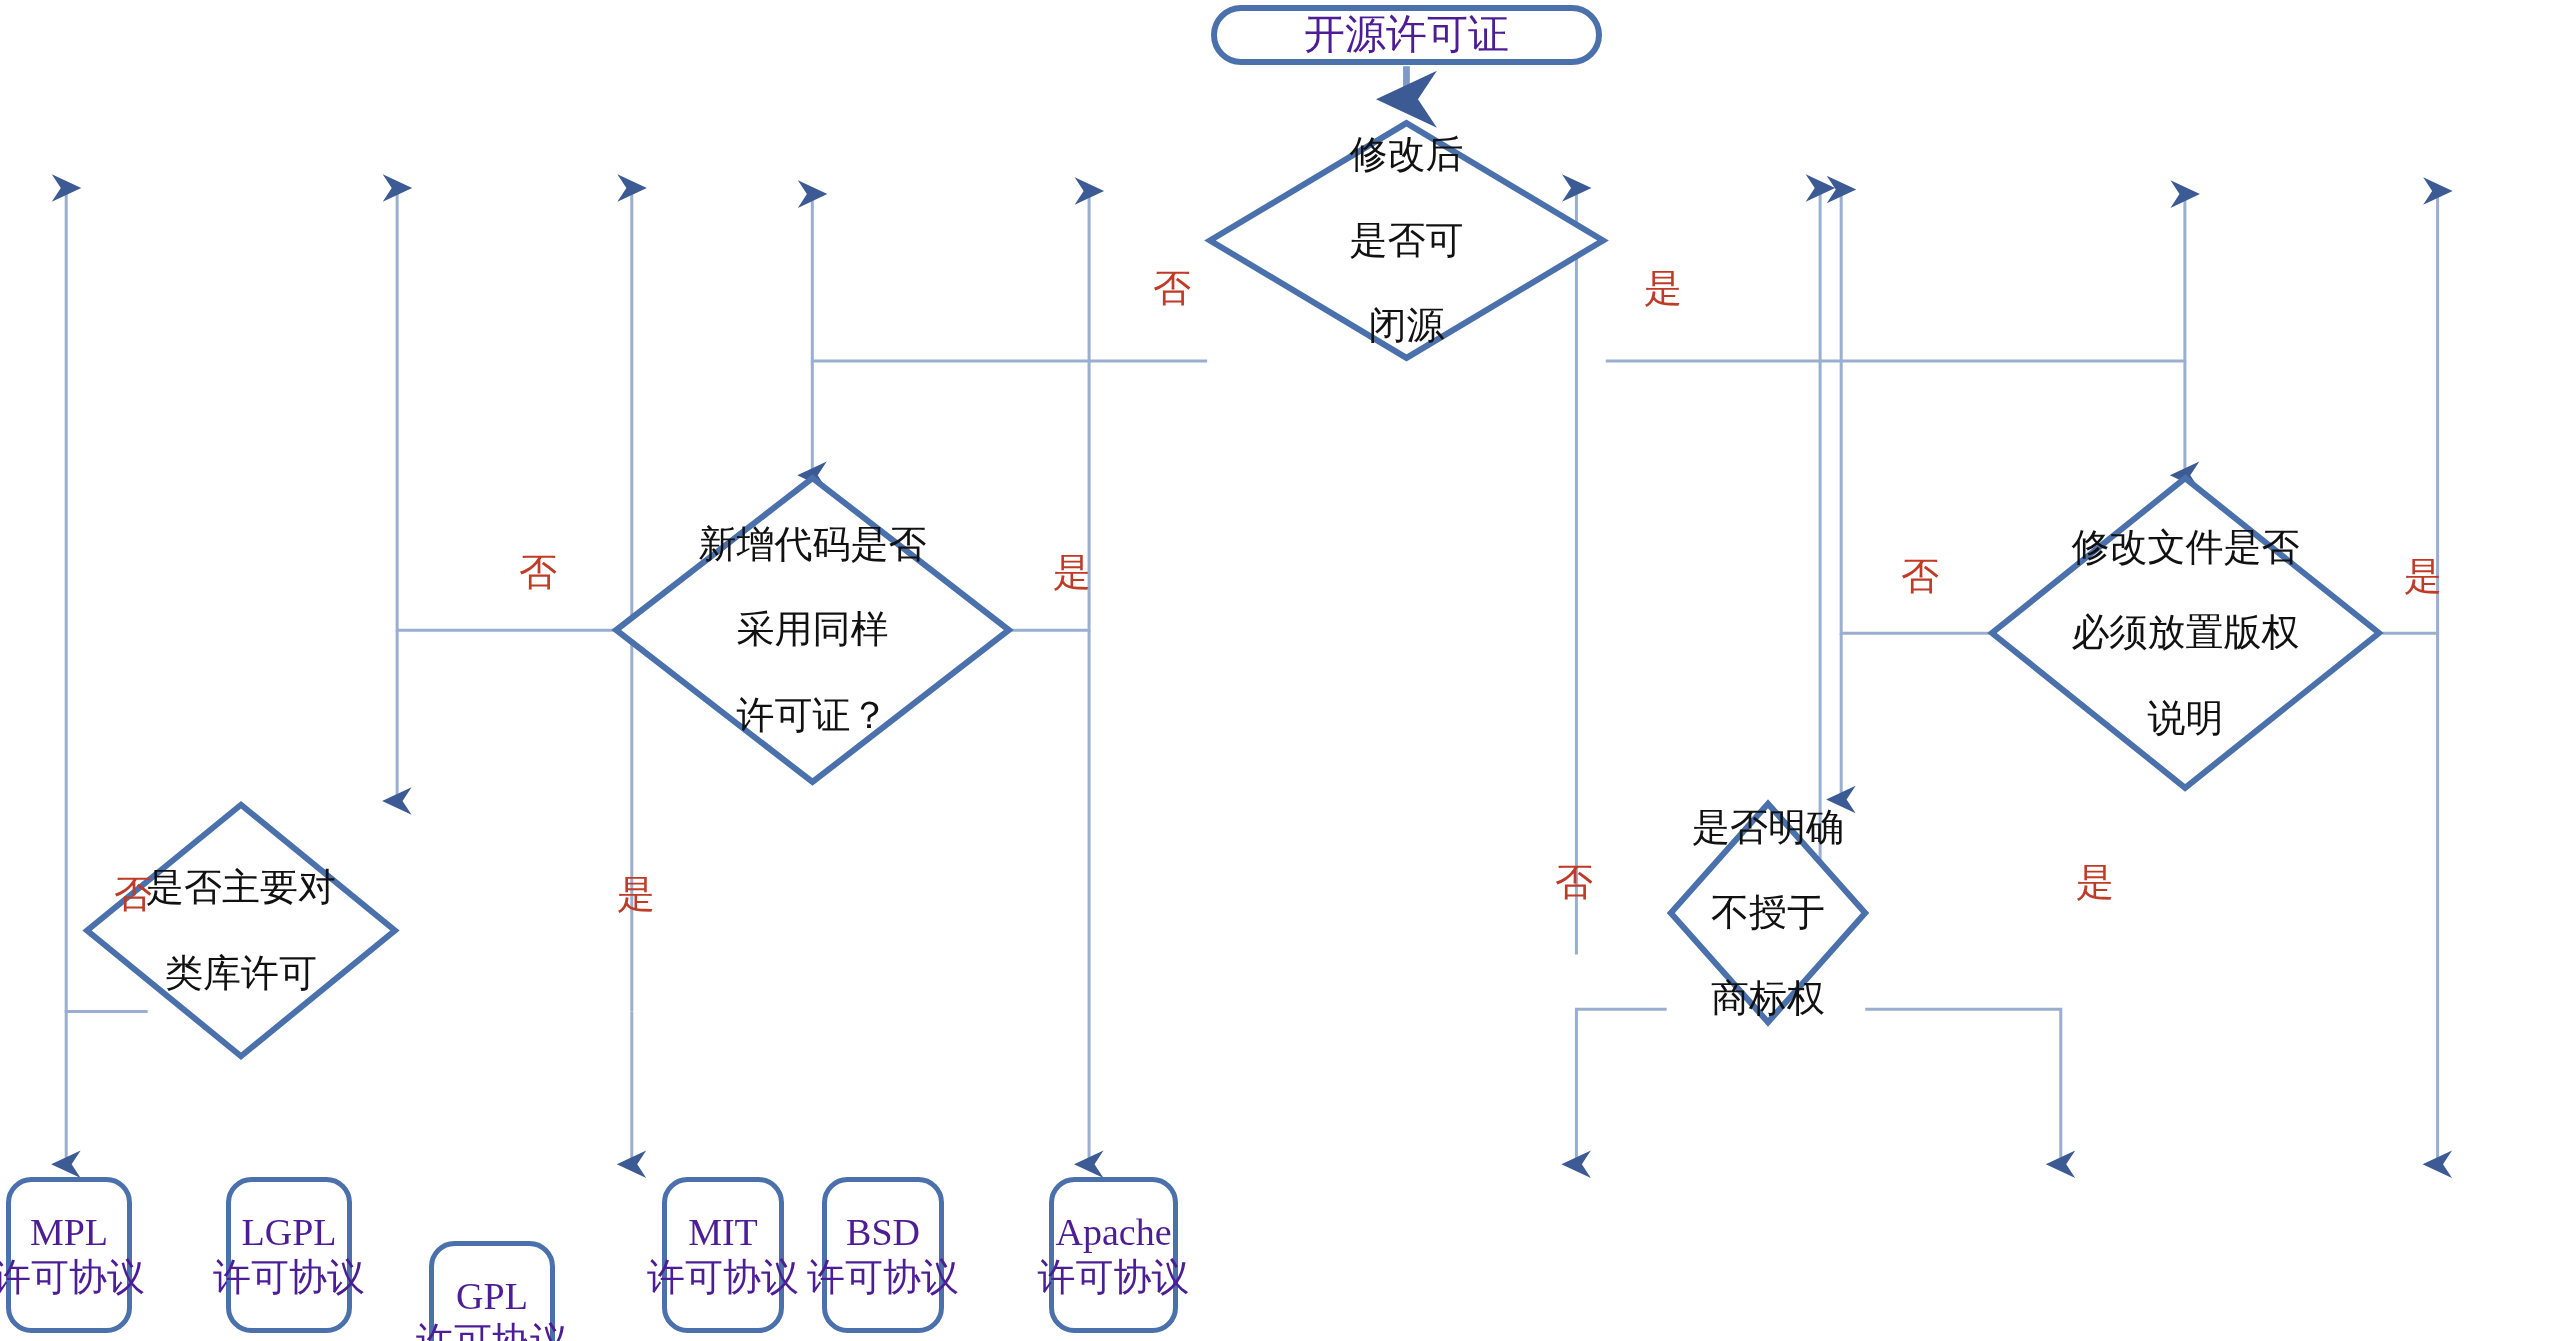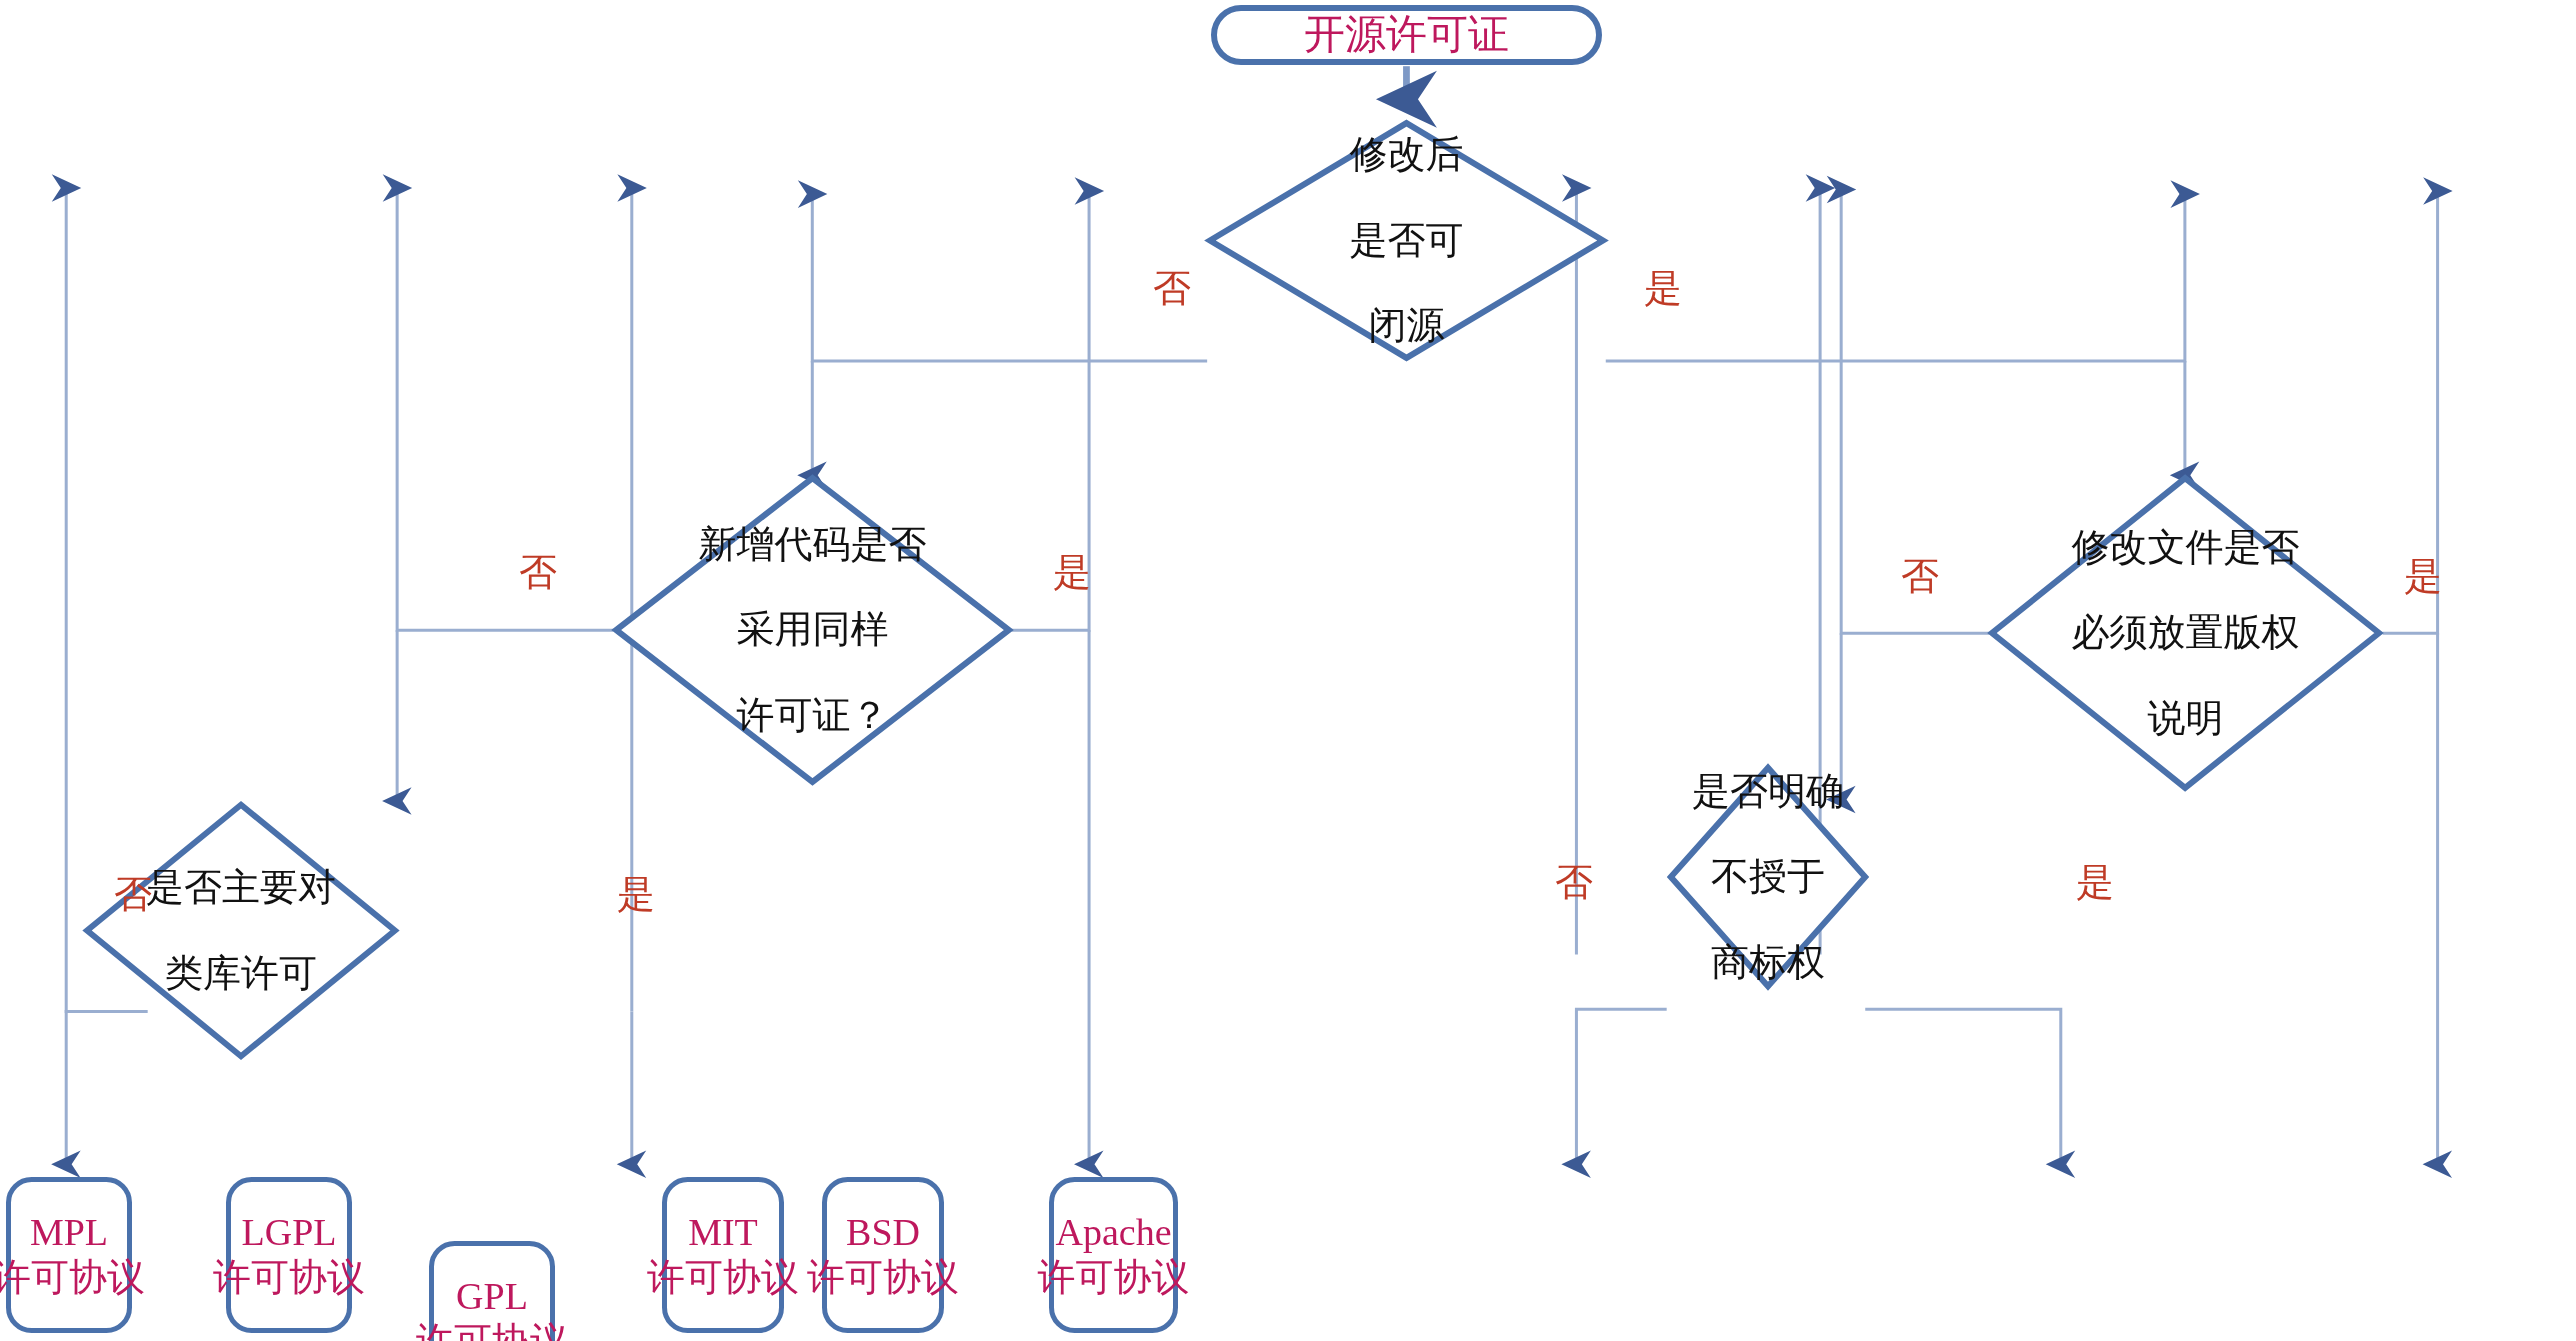--- a/index.html
+++ b/index.html
@@ -29,21 +29,21 @@
   .node-box {
     position: absolute;
     box-sizing: border-box;
     background: #ffffff;
     border: 5.3px solid #4a71ab;
     border-radius: 25.6px;
     display: flex;
     flex-direction: column;
     align-items: center;
     justify-content: center;
-    color: #be185d;
+    color: #4c1d95;
     line-height: 1.18;
     text-align: center;
     z-index: 3;
   }
   .node-box .ln { display: block; white-space: nowrap; }
 
   .root-box {
     border-width: 6px;
     border-radius: 30px;
     font-size: 41px;
@@ -192,21 +192,21 @@
     <svg width="393" height="316" viewBox="0 0 523 420">
       <polygon points="261,4 519,210 261,416 4,210" fill="#ffffff" stroke="#4a71ab" stroke-width="8"></polygon>
     </svg>
     <div class="diamond-text">
       <span class="ln">修改文件是否</span>
       <span class="ln">必须放置版权</span>
       <span class="ln">说明</span>
     </div>
   </div>
 
-  <div class="node-diamond" style="left: 1667px; top: 764px; width: 202px; height: 226px;">
+  <div class="node-diamond" style="left: 1667px; top: 800px; width: 202px; height: 226px;">
     <svg width="202" height="226" viewBox="0 0 268 300">
       <polygon points="134,5 263,150 134,295 5,150" fill="#ffffff" stroke="#4a71ab" stroke-width="8"></polygon>
     </svg>
     <div class="diamond-text">
       <span class="ln">是否明确</span>
       <span class="ln">不授于</span>
       <span class="ln">商标权</span>
     </div>
   </div>
 

